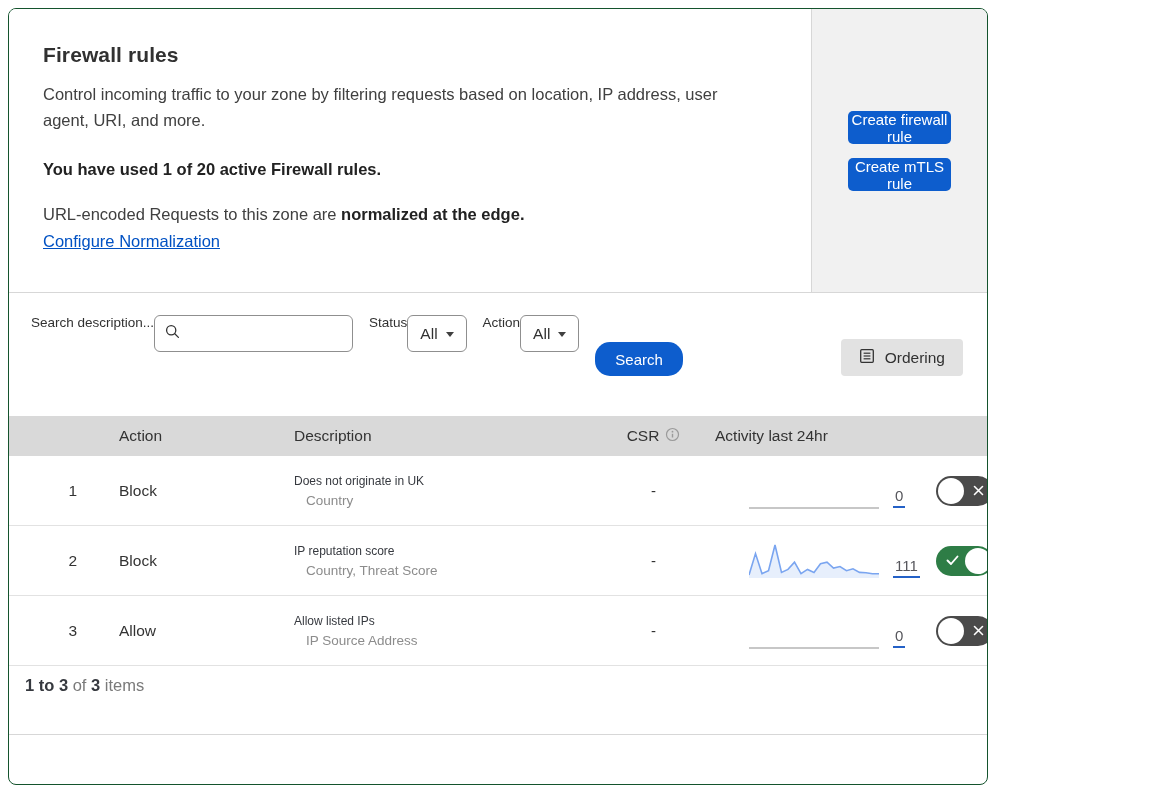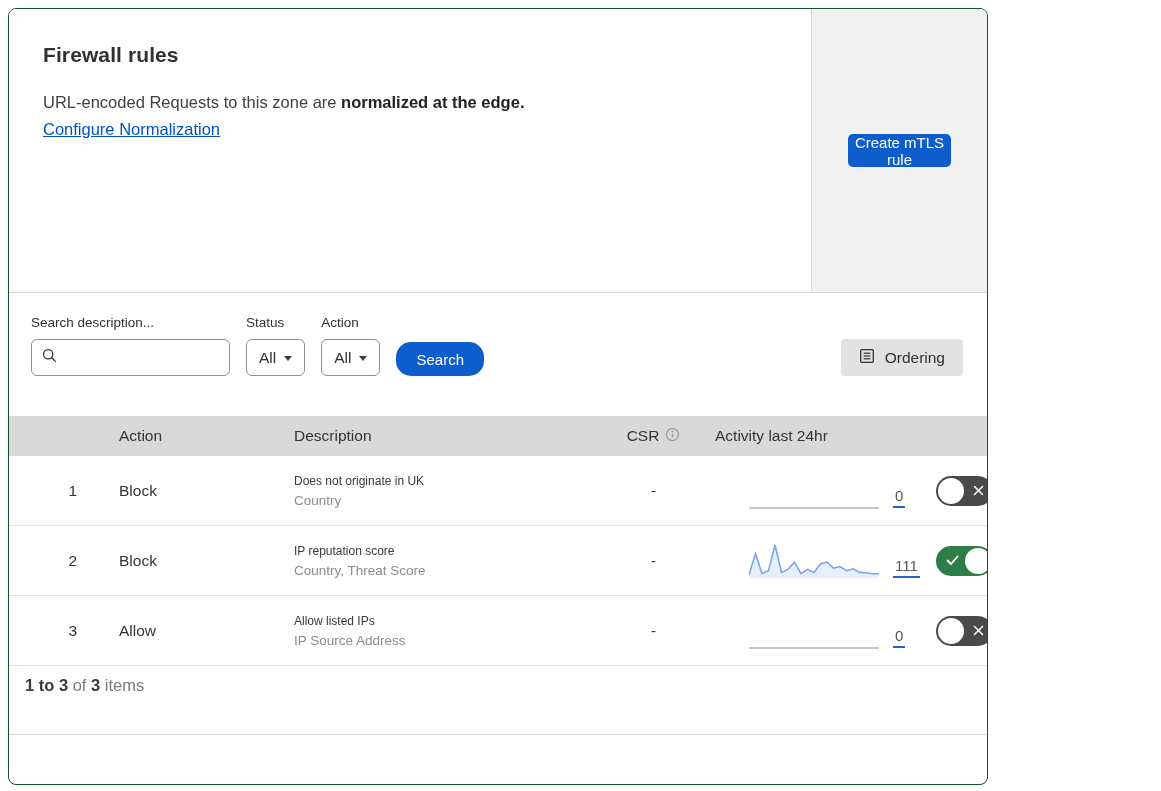--- a/index.html
+++ b/index.html
@@ -20,21 +20,21 @@
   .norm-line b { color: #222; }
   .config-link { display: inline-block; margin-top: 8px; font-size: 16.5px;
     color: var(--link-blue); text-decoration: underline; cursor: pointer; }
   .header-right { flex: 1; background: #f1f1f1; display: flex; flex-direction: column;
     justify-content: center; padding: 0 36px; gap: 14px; }
   .cta-btn { height: 33px; border: none; border-radius: 5px; background: var(--accent-blue);
     color: #fff; font-size: 15px; font-family: inherit; cursor: pointer; }
 
   
   .filter-zone { height: 123px; padding: 22px 16px 0 22px; display: flex; align-items: flex-start; flex: 0 0 auto; }
-  .field-group { display: flex; flex-direction: column; margin-right: 16px; }
+  .field-group { display: flex; flex-direction: row; margin-right: 16px; }
   .field-label { font-size: 13.5px; color: #313131; margin-bottom: 9px; }
   .search-box { width: 199px; height: 37px; border: 1px solid #8f8f8f; border-radius: 6px;
     display: flex; align-items: center; padding: 0 10px; background: #fff; }
   .search-box input { border: none; outline: none; width: 150px; margin-left: 8px;
     font-size: 15px; font-family: inherit; background: transparent; }
   .select-box { height: 37px; border: 1px solid #8f8f8f; border-radius: 6px; background: #fff;
     display: flex; align-items: center; gap: 8px; padding: 0 12px; font-size: 15.5px;
     color: #313131; cursor: pointer; }
   .caret { width: 0; height: 0; border-left: 4.5px solid transparent;
     border-right: 4.5px solid transparent; border-top: 5.5px solid #404040; margin-top: 2px; }
@@ -49,21 +49,21 @@
   .thead { background: #d9d9d9; height: 40px; align-items: center; font-size: 15.5px; color: #333; flex: 0 0 auto; }
   .th-action { padding-left: 18px; }
   .th-desc { padding-left: 18px; }
   .th-csr { justify-self: center; display: flex; align-items: center; gap: 6px; }
   .th-activity { padding-left: 14px; }
   .trow { height: 70px; align-items: center; border-bottom: 1px solid #e2e2e2; flex: 0 0 auto; }
   .td-num { text-align: right; padding-right: 24px; font-size: 15.5px; color: #333; }
   .td-action { padding-left: 18px; font-size: 15.5px; color: #333; }
   .td-desc { padding-left: 18px; }
   .desc-title { font-size: 12px; color: #36393f; }
-  .desc-sub { font-size: 13.5px; color: #8c8c8c; margin-top: 5px; }
+  .desc-sub { font-size: 13.5px; color: #8c8c8c; margin-top: 5px; margin-left: 12px; }
   .td-csr { text-align: center; font-size: 15px; color: #333; }
   .td-activity { display: flex; align-items: flex-end; padding-left: 48px; }
   .spark { width: 130px; height: 38px; display: block; }
   .count-link { margin-left: 14px; margin-bottom: 2px; font-size: 15px; color: #56565c;
     text-decoration: none; border-bottom: 2px solid #2461c7; padding: 0 2px 2px 2px; cursor: pointer; }
   .td-controls { display: flex; align-items: center; justify-content: flex-end;
     gap: 17px; padding-right: 12px; }
 
   
   .toggle { position: relative; width: 57px; height: 30px; border-radius: 15px; cursor: pointer; flex: 0 0 auto; }
@@ -92,24 +92,27 @@
     border-bottom: 6px solid transparent; border-left: 8px solid var(--link-blue); margin-top: 2px; }
 </style>
 </head>
 <body>
 
 <div class="outer">
 
   <div class="header-zone">
     <div class="header-left">
       <div class="page-title">Firewall rules</div>
+      <div class="page-desc">Control incoming traffic to your zone by filtering requests based on location, IP address, user agent, URI, and more.</div>
+      <div class="usage-line">You have used 1 of 20 active Firewall rules.</div>
       <div class="norm-line"><span>URL-encoded Requests to this zone are </span><b>normalized at the edge.</b></div>
       <a class="config-link">Configure Normalization</a>
     </div>
     <div class="header-right">
+      <button class="cta-btn">Create firewall rule</button>
       <button class="cta-btn">Create mTLS rule</button>
     </div>
   </div>
 
   <div class="filter-zone">
     <div class="field-group">
       <div class="field-label">Search description...</div>
       <div class="search-box">
         <span>
           <svg width="15" height="15" viewBox="0 0 15 15">

